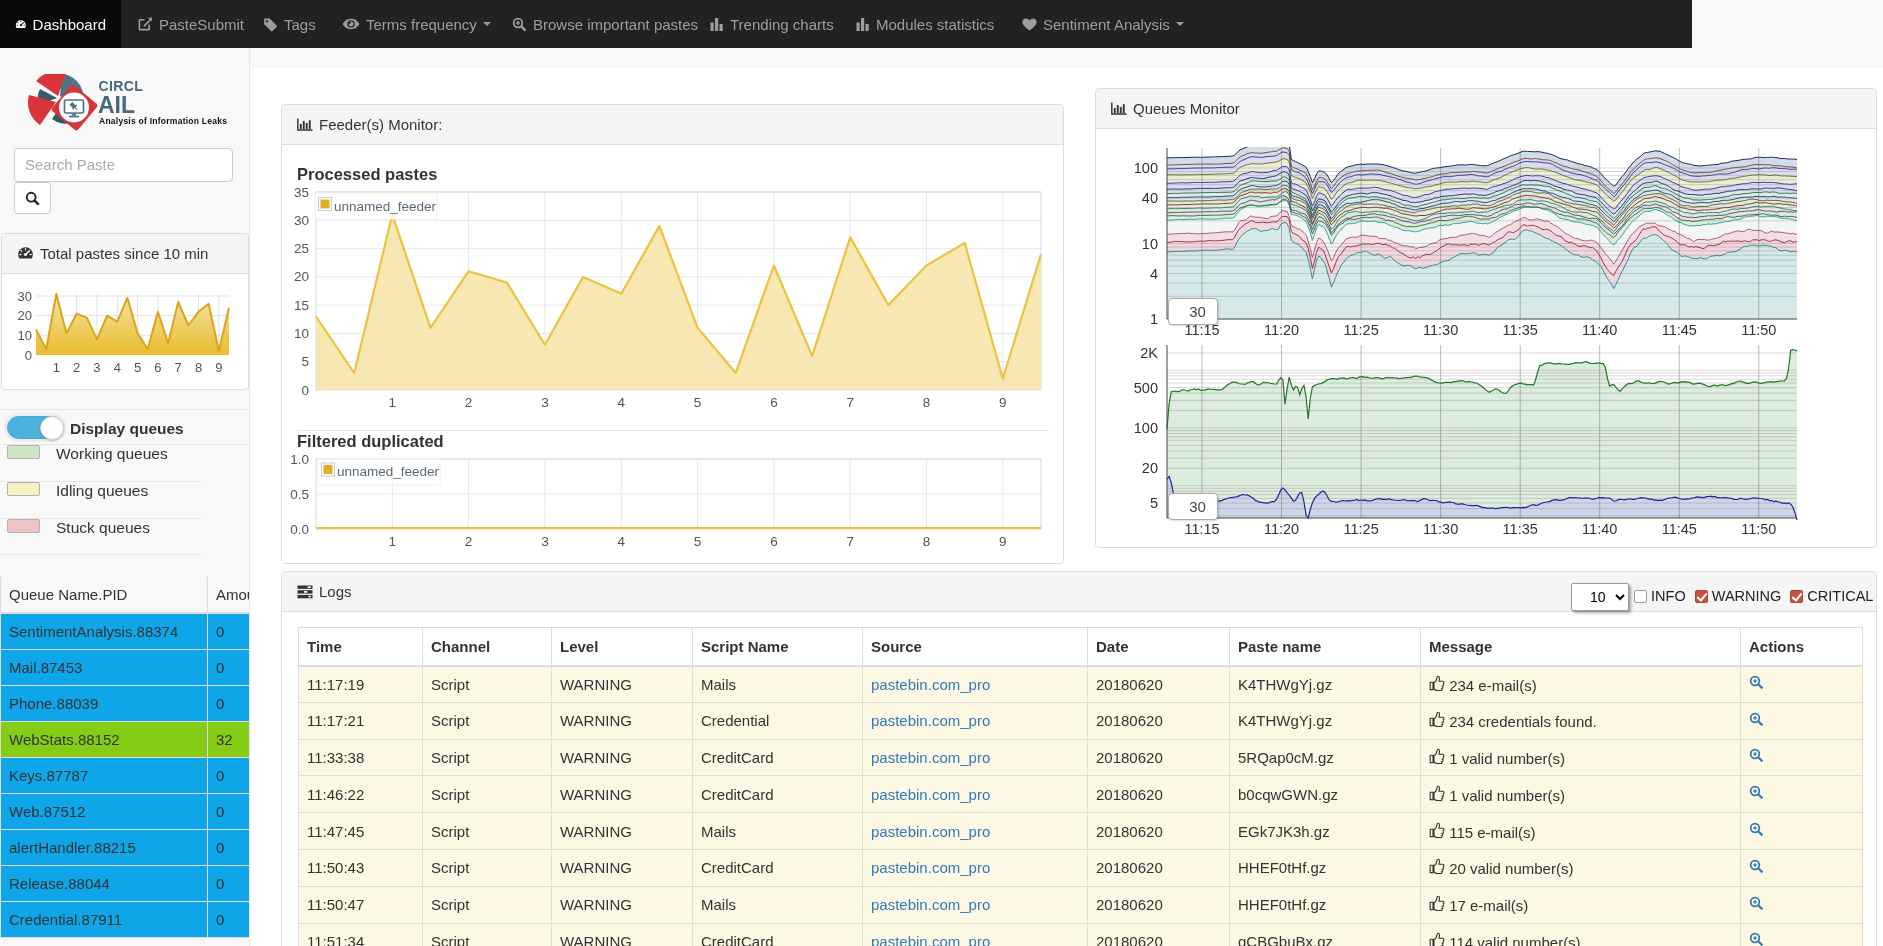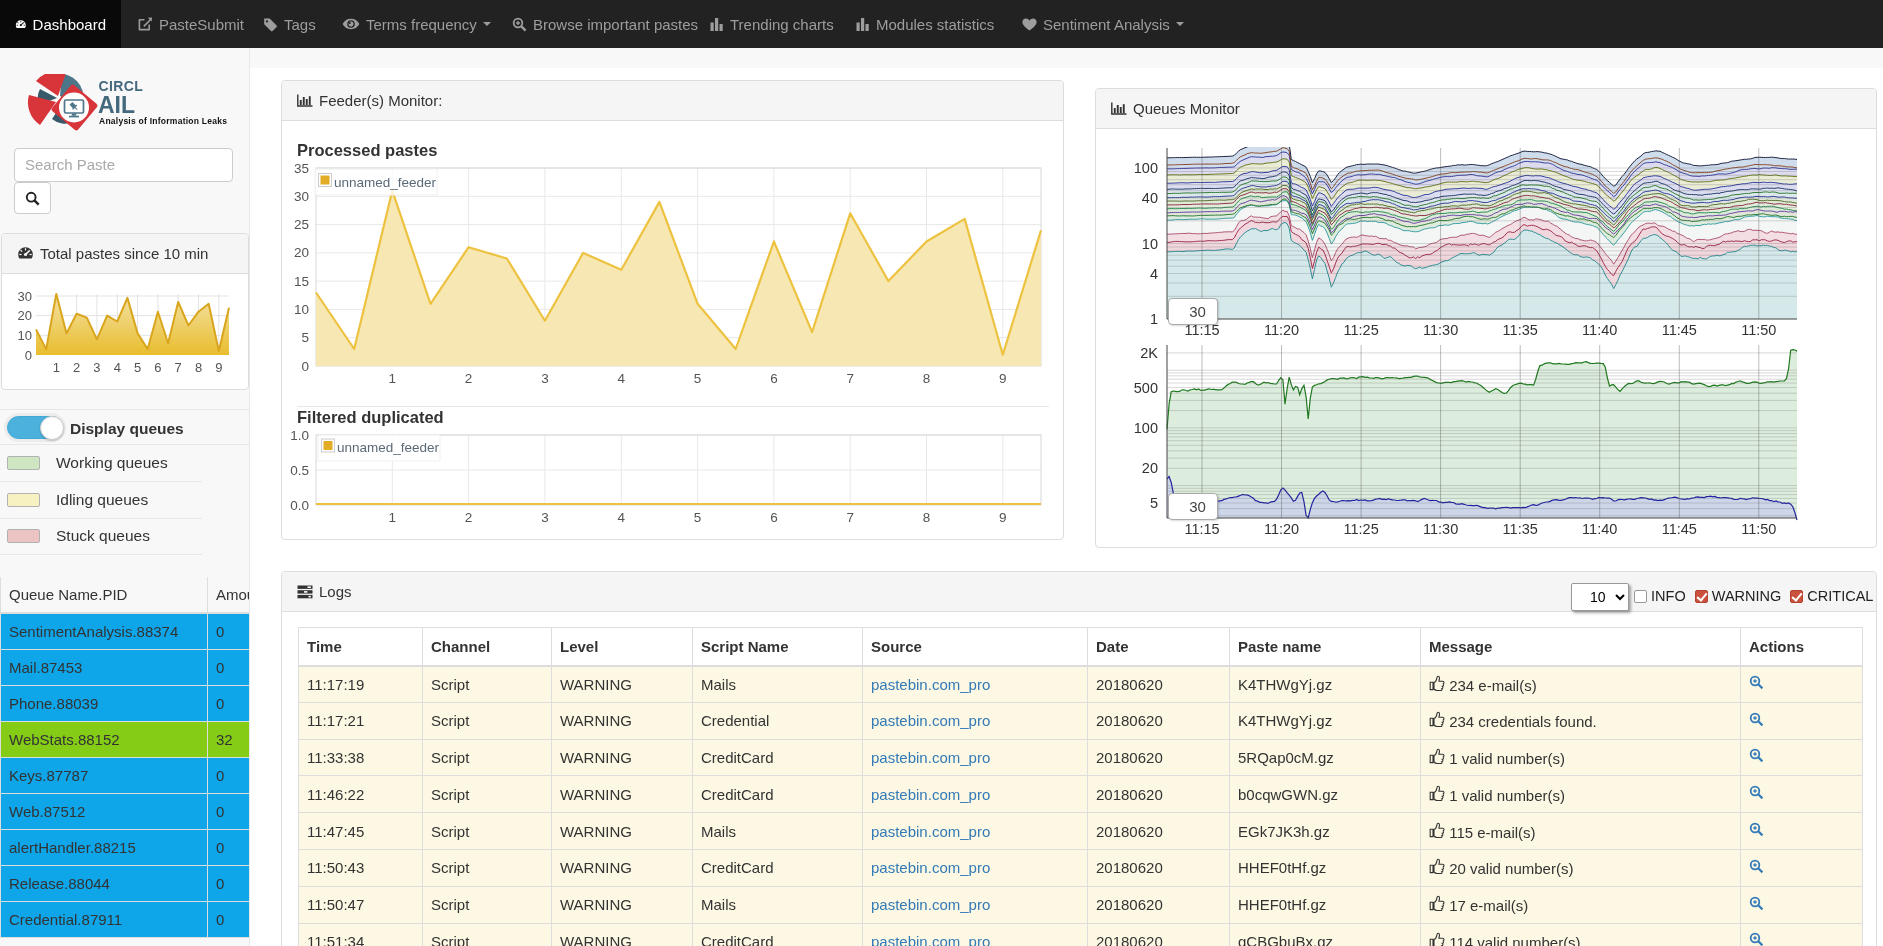--- a/index.html
+++ b/index.html
@@ -1,32 +1,32 @@
 <!DOCTYPE html>
 <html><head>
 <meta charset="utf-8">
 <title>Analysis Information Leak framework Dashboard</title>
 <style>
 * { margin:0; padding:0; box-sizing:border-box; }
 html,body { width:1883px; height:946px; overflow:hidden; }
 body { font-family:"Liberation Sans", sans-serif; font-size:14px; background:#f8f8f8; color:#333; position:relative; }
 .abs { position:absolute; }
 
-#nav { position:absolute; left:0; top:0; width:1883px; height:48px; background:#222; }
+#nav { position:absolute; left:0; top:0; width:1692px; height:48px; background:#222; }
 .navitem { position:absolute; top:0; height:48px; display:flex; align-items:center; color:#9d9d9d; font-size:15px; white-space:nowrap; }
 .navitem svg { margin-right:6px; }
 .navitem.active { background:#090909; color:#fff; }
 .caret { display:inline-block; margin-left:6px; width:0; height:0; border-left:4.5px solid transparent; border-right:4.5px solid transparent; border-top:4.5px solid #9d9d9d; }
 
 #sidebar { position:absolute; left:0; top:48px; width:250px; height:898px; background:#f8f8f8; border-right:1px solid #e7e7e7; overflow:hidden; }
 .panel { position:absolute; background:#fff; border:1px solid #ddd; border-radius:4px; }
 .phead { height:40px; background:#f5f5f5; border-bottom:1px solid #ddd; border-radius:3px 3px 0 0; display:flex; align-items:center; padding-left:15px; font-size:15px; color:#333; }
 .phead svg { margin-right:6px; }
 .sbtn { position:absolute; left:14px; top:182px; width:37px; height:32px; background:#fff; border:1px solid #ccc; border-radius:4px; display:flex; align-items:center; justify-content:center; }
-.srow { position:absolute; left:0; width:202px; border-bottom:1px solid #e7e7e7; display:flex; align-items:center; }
+.srow { position:absolute; left:0; width:202px; border-bottom:1px solid #e7e7e7; display:flex; }
 .swatch { width:33px; height:14px; margin-left:7px; border-radius:2px; }
 .srow span { margin-left:16px; font-size:15.5px; color:#333; }
 
 .toggle { position:absolute; left:7px; top:368px; width:56px; height:23px; background:#4cb2dd; border:1px solid #42a8d4; border-radius:12px; box-shadow:0 0 0 3px #ececec; }
 .knob { position:absolute; right:-2px; top:-1.5px; width:24px; height:24px; background:#fff; border:1px solid #ccc; border-radius:50%; box-shadow:0 1px 2px rgba(0,0,0,0.2); }
 
 table.qt { position:absolute; left:0; top:529px; width:269px; border-collapse:collapse; font-size:15px; table-layout:fixed; }
 table.qt th, table.qt td { border:1px solid #ddd; padding:8px; text-align:left; font-weight:normal; height:36px; white-space:nowrap; overflow:hidden; }
 table.qt th { font-weight:normal; border-top:none; background:#f8f8f8; border-bottom:2px solid #ddd; }
 table.qt td { background:#0ea5e9; }
@@ -233,21 +233,21 @@
           <td>0</td>
         </tr>
     <tr>
           <td>Credential.87911</td>
           <td>0</td>
         </tr>
   </tbody>
     </table>
 </div>
 
-<div class="panel" id="feeder" style="left:281px; top:80px; width:783px; height:460px;">
+<div class="panel" id="feeder" style="left:281px; top:104px; width:783px; height:460px;">
   <div class="phead"><svg width="16" height="13" viewBox="0 0 16 13" xmlns="http://www.w3.org/2000/svg">
         <path d="M0.8 0.5 L0.8 12 L15.5 12" fill="none" stroke="#333" stroke-width="1.4"></path>
         <rect x="2.8" y="6" width="1.9" height="5" fill="#333"></rect>
         <rect x="5.8" y="3" width="1.9" height="8" fill="#333"></rect>
         <rect x="8.8" y="5" width="1.9" height="6" fill="#333"></rect>
         <rect x="11.8" y="2.2" width="1.9" height="8.8" fill="#333"></rect>
       </svg>Feeder(s) Monitor:</div>
   <div class="ttl" style="left:15px; top:60px;">Processed pastes</div>
   <div class="abs" style="left:0px; top:80px;"><svg width="770" height="230" viewBox="0 0 770 230" xmlns="http://www.w3.org/2000/svg">
         <line x1="110.3" y1="7.0" x2="110.3" y2="205.0" stroke="#e8e8e8"></line>

